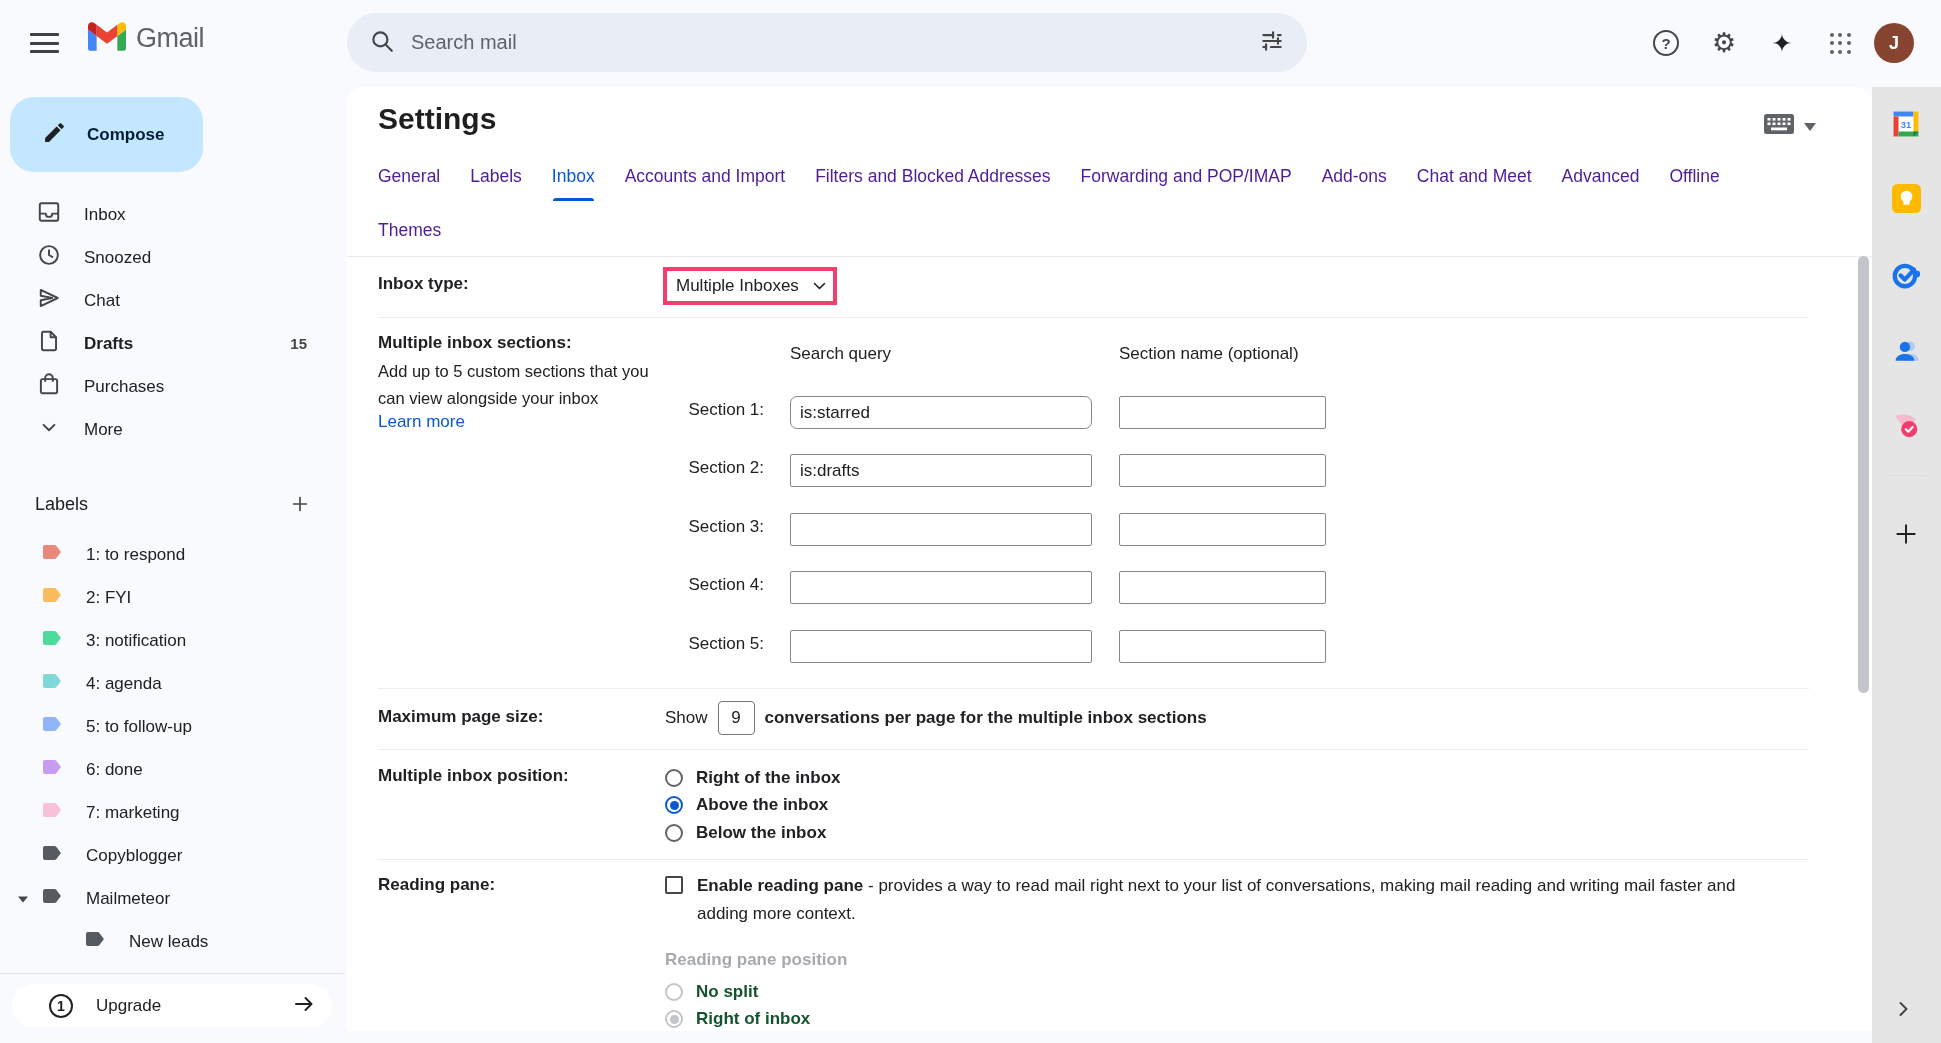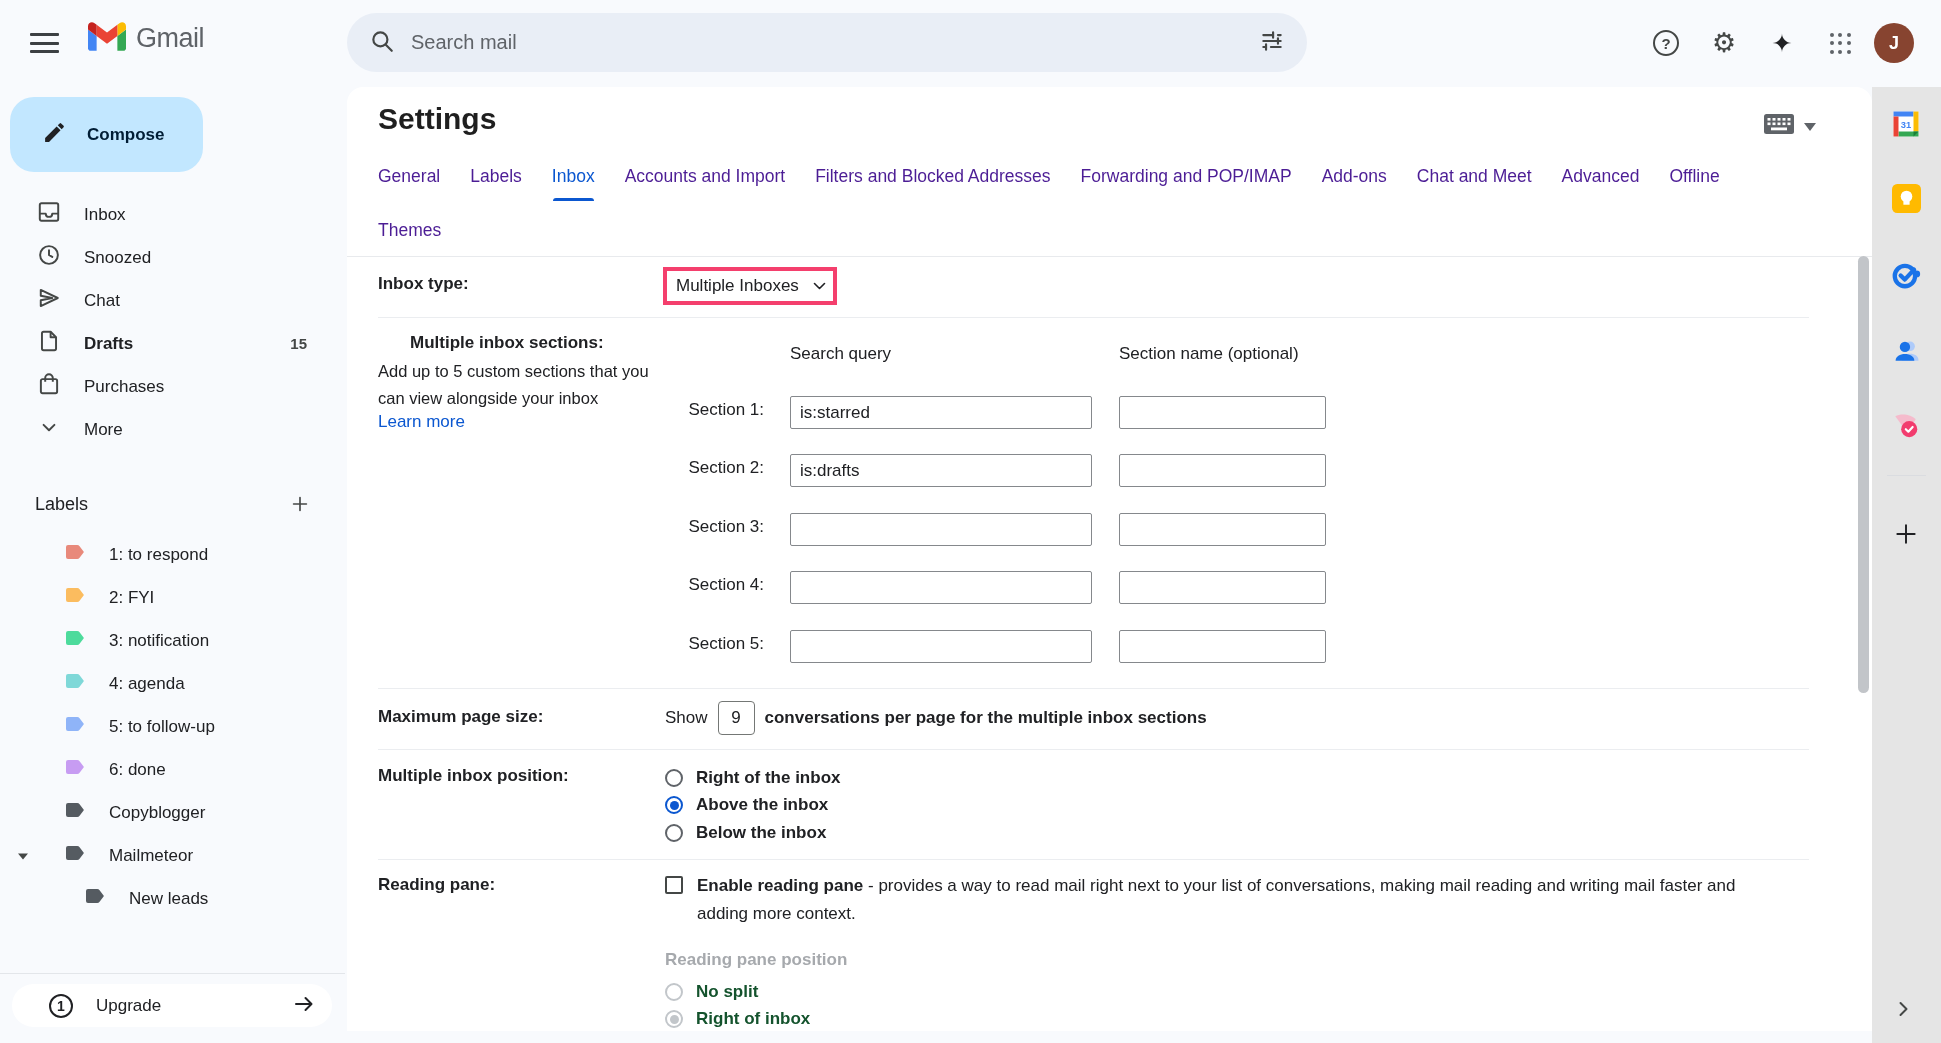--- a/index.html
+++ b/index.html
@@ -29,21 +29,21 @@
   .compose { position:absolute; left:10px; top:11px; width:193px; height:75px; background:#c2e7ff; border-radius:24px; display:flex; align-items:center; padding-left:32px; gap:20px; cursor:pointer; }
   .compose span { font-size:17px; font-weight:600; color:#001d35; }
   .navlist { position:absolute; left:0; top:107px; width:345px; }
   .nav-item { height:43px; display:flex; align-items:center; padding-left:36px; gap:22px; font-size:17px; color:#202124; cursor:pointer; border-radius:0 22px 22px 0; }
   .nav-item .cnt { margin-left:auto; padding-right:38px; font-size:15px; color:#444746; }
   .nav-item.bold { font-weight:bold; }
   .labels-hd { position:absolute; left:0; top:404px; width:345px; height:28px; display:flex; align-items:center; }
   .labels-hd span { margin-left:35px; font-size:18px; font-weight:500; color:#202124; }
   .labels-plus { position:absolute; right:33px; top:2px; width:24px; height:24px; display:flex; align-items:center; justify-content:center; cursor:pointer; }
   .labellist { position:absolute; left:0; top:447px; width:345px; }
-  .label-item { height:43px; display:flex; align-items:center; padding-left:64px; gap:21px; font-size:17px; color:#202124; cursor:pointer; position:relative; }
+  .label-item { height:43px; display:flex; align-items:center; padding-left:41px; gap:21px; font-size:17px; color:#202124; cursor:pointer; position:relative; }
   .label-item.indent { padding-left:84px; }
   .expander { position:absolute; left:16px; width:14px; height:14px; display:flex; align-items:center; justify-content:center; }
   .sb-divider { position:absolute; left:0; top:887px; width:345px; height:1px; background:#e3e6ea; }
   .upgrade { position:absolute; left:12px; top:898px; width:320px; height:43px; background:#ffffff; border-radius:22px; display:flex; align-items:center; cursor:pointer; }
   .upg-one { margin-left:37px; width:24px; height:24px; border:2px solid #202124; border-radius:50%; display:flex; align-items:center; justify-content:center; font-size:14px; font-weight:bold; color:#202124; }
   .upgrade span.lbl { margin-left:23px; font-size:17px; color:#202124; }
   .upg-arrow { margin-left:auto; margin-right:16px; }
 
   
   .card { position:absolute; left:347px; top:87px; width:1525px; height:956px; background:#fff; border-radius:16px 16px 0 0; }
@@ -257,20 +257,26 @@
       <span><svg width="24" height="24" viewBox="0 0 24 24">
             <path fill="#8fb4f8" stroke="#8fb4f8" stroke-width="2" stroke-linejoin="round" d="M4 6h9.2c.6 0 1.2.3 1.6.8l4 5.2-4 5.2c-.4.5-1 .8-1.6.8H4a1 1 0 0 1-1-1V7a1 1 0 0 1 1-1z"></path>
           </svg></span>
       <span>5: to follow-up</span>
     </div>
     <div class="label-item">
       <span><svg width="24" height="24" viewBox="0 0 24 24">
             <path fill="#c79cf2" stroke="#c79cf2" stroke-width="2" stroke-linejoin="round" d="M4 6h9.2c.6 0 1.2.3 1.6.8l4 5.2-4 5.2c-.4.5-1 .8-1.6.8H4a1 1 0 0 1-1-1V7a1 1 0 0 1 1-1z"></path>
           </svg></span>
       <span>6: done</span>
+    </div>
+    <div class="label-item">
+      <span><svg width="24" height="24" viewBox="0 0 24 24">
+            <path fill="#f9c1d9" stroke="#f9c1d9" stroke-width="2" stroke-linejoin="round" d="M4 6h9.2c.6 0 1.2.3 1.6.8l4 5.2-4 5.2c-.4.5-1 .8-1.6.8H4a1 1 0 0 1-1-1V7a1 1 0 0 1 1-1z"></path>
+          </svg></span>
+      <span>7: marketing</span>
     </div>
     <div class="label-item">
       <span><svg width="24" height="24" viewBox="0 0 24 24">
             <path fill="#555b61" stroke="#555b61" stroke-width="2" stroke-linejoin="round" d="M4 6h9.2c.6 0 1.2.3 1.6.8l4 5.2-4 5.2c-.4.5-1 .8-1.6.8H4a1 1 0 0 1-1-1V7a1 1 0 0 1 1-1z"></path>
           </svg></span>
       <span>Copyblogger</span>
     </div>
     <div class="label-item">
       <span class="expander">
           <svg width="12" height="12" viewBox="0 0 12 12">
@@ -354,29 +360,29 @@
       <span>Multiple Inboxes</span>
       <span>
         <svg width="13" height="9" viewBox="0 0 13 9" fill="none" stroke="#202124" stroke-width="1.6" stroke-linecap="round" stroke-linejoin="round">
             <path d="M1.5 1.5l5 5 5-5"></path>
           </svg>
       </span>
     </div>
   </div>
   <div class="divider inset" style="top:230px;"></div>
 
-  <span class="row-label" style="top:246px;margin-left:32px;">Multiple inbox sections:</span>
+  <span class="row-label" style="top:246px;">Multiple inbox sections:</span>
   <p class="sec-desc">Add up to 5 custom sections that you can view alongside your inbox</p>
   <a class="learn-more">Learn more</a>
 
   <span class="col-hd" style="left:443px;">Search query</span>
   <span class="col-hd" style="left:772px;">Section name (optional)</span>
 
   <span class="sec-label" style="top:313px;">Section 1:</span>
-  <input class="sec-input q-in" style="top: 309px;" value="is:starred">
+  <input class="sec-input q-in" style="top: 309px; border-radius: 7px;" value="is:starred">
   <input class="sec-input n-in" style="top: 309px;" value="">
 
   <span class="sec-label" style="top:371px;">Section 2:</span>
   <input class="sec-input q-in" style="top: 367px;" value="is:drafts">
   <input class="sec-input n-in" style="top: 367px;" value="">
 
   <span class="sec-label" style="top:430px;">Section 3:</span>
   <input class="sec-input q-in" style="top: 426px;" value="">
   <input class="sec-input n-in" style="top: 426px;" value="">
 

